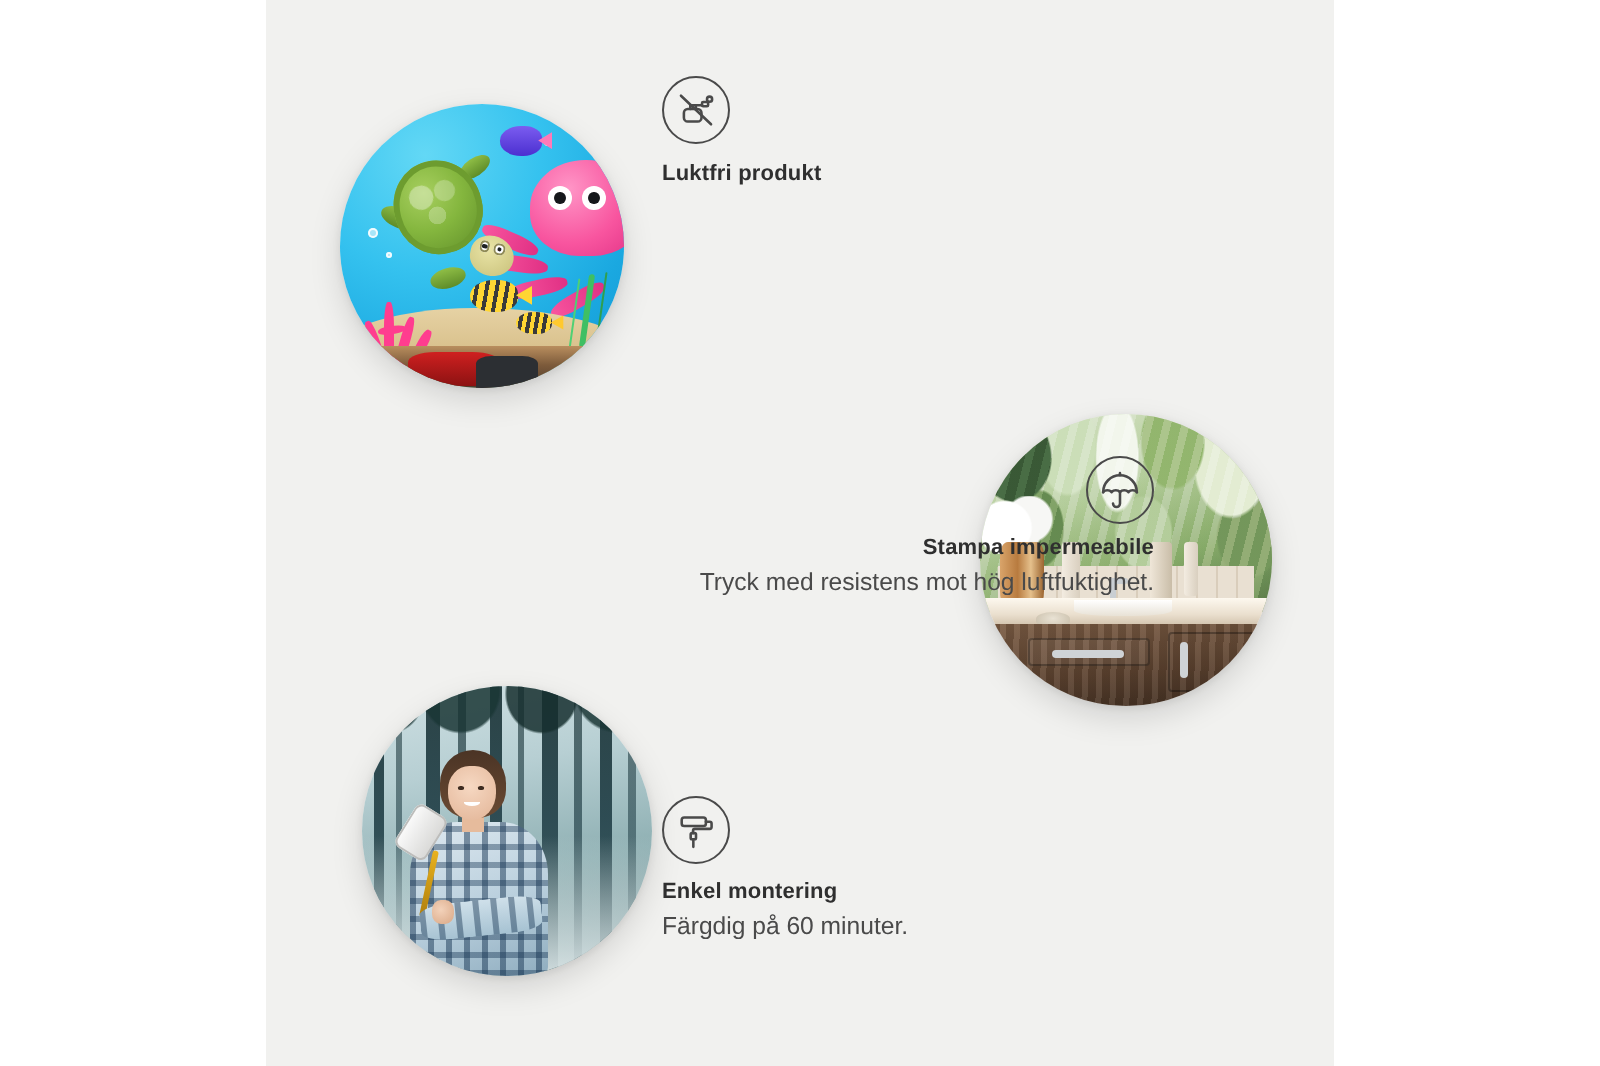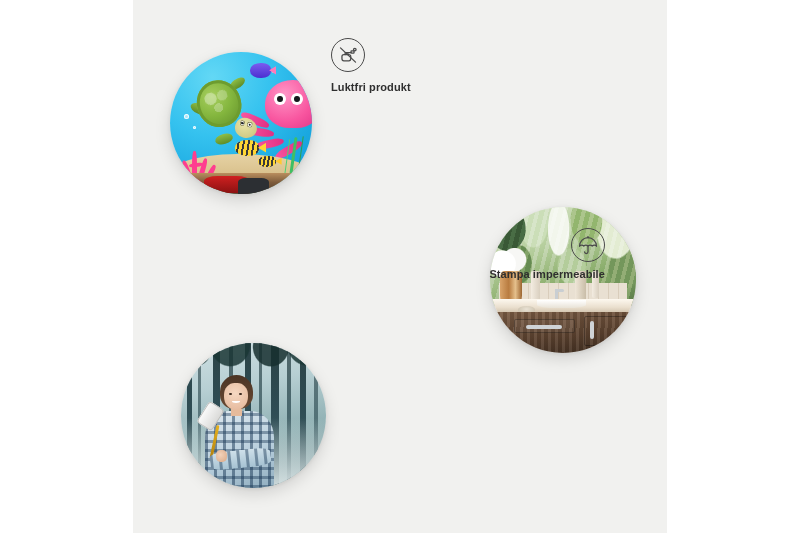--- a/index.html
+++ b/index.html
@@ -368,21 +368,21 @@
     line-height: 17.4px;
     color: #4a4a4a;
   }
 
   
   #feature-odourless { left: 198px; top: 38px; width: 302px; }
   #feature-odourless .f-icon { margin-bottom: 9px; }
   #feature-odourless .f-title { margin-bottom: 5px; }
 
   
-  #feature-waterproof { left: 72px; top: 228px; width: 400px; text-align: right; }
+  #feature-waterproof { left: 44px; top: 228px; width: 400px; text-align: right; }
   #feature-waterproof .f-icon { margin-left: auto; margin-bottom: 6px; }
   #feature-waterproof .f-title { margin-bottom: 3px; }
 
   
   #feature-easy { left: 198px; top: 398px; width: 280px; }
   #feature-easy .f-icon { margin-bottom: 8px; }
   #feature-easy .f-title { margin-bottom: 3px; }
 </style>
 </head>
 <body>
@@ -524,17 +524,30 @@
     <div class="feature" id="feature-waterproof">
       <div class="f-icon">
         <svg width="22" height="22" viewBox="0 0 24 24" fill="none" stroke="#4a4a4a" stroke-width="1.4" stroke-linecap="round" stroke-linejoin="round">
           <path d="M2.8 13.2 a9.2 9.2 0 0 1 18.4 0"></path>
           <path d="M2.8 13.2 a3.1 3.1 0 0 1 4.6 0 a3.1 3.1 0 0 1 4.6 0 a3.1 3.1 0 0 1 4.6 0 a3.1 3.1 0 0 1 4.6 0"></path>
           <path d="M12 13.2 v6.2 a1.9 1.9 0 0 1 -3.8 0"></path>
           <path d="M12 4 v-1.2"></path>
         </svg>
       </div>
       <div class="f-title">Stampa impermeabile</div>
+      <div class="f-body">Tryck med resistens mot hög luftfuktighet.</div>
     </div>
 
+    <div class="feature" id="feature-easy">
+      <div class="f-icon">
+        <svg width="22" height="22" viewBox="0 0 24 24" fill="none" stroke="#4a4a4a" stroke-width="1.4" stroke-linecap="round" stroke-linejoin="round">
+          <rect x="4.2" y="5.2" width="13.2" height="4.6" rx="1.4"></rect>
+          <path d="M17.4 7.5 h2.1 a1 1 0 0 1 1 1 v1.9 a1 1 0 0 1 -1 1 h-8.1 a1 1 0 0 0 -1 1 v1.3"></path>
+          <rect x="9.1" y="13.7" width="2.9" height="3.3" rx="0.7"></rect>
+          <path d="M10.55 17 v4.2"></path>
+        </svg>
+      </div>
+      <div class="f-title">Enkel montering</div>
+      <div class="f-body">Färgdig på 60 minuter.</div>
+    </div>
 
   </div>
 </div>
 
 </body></html>

